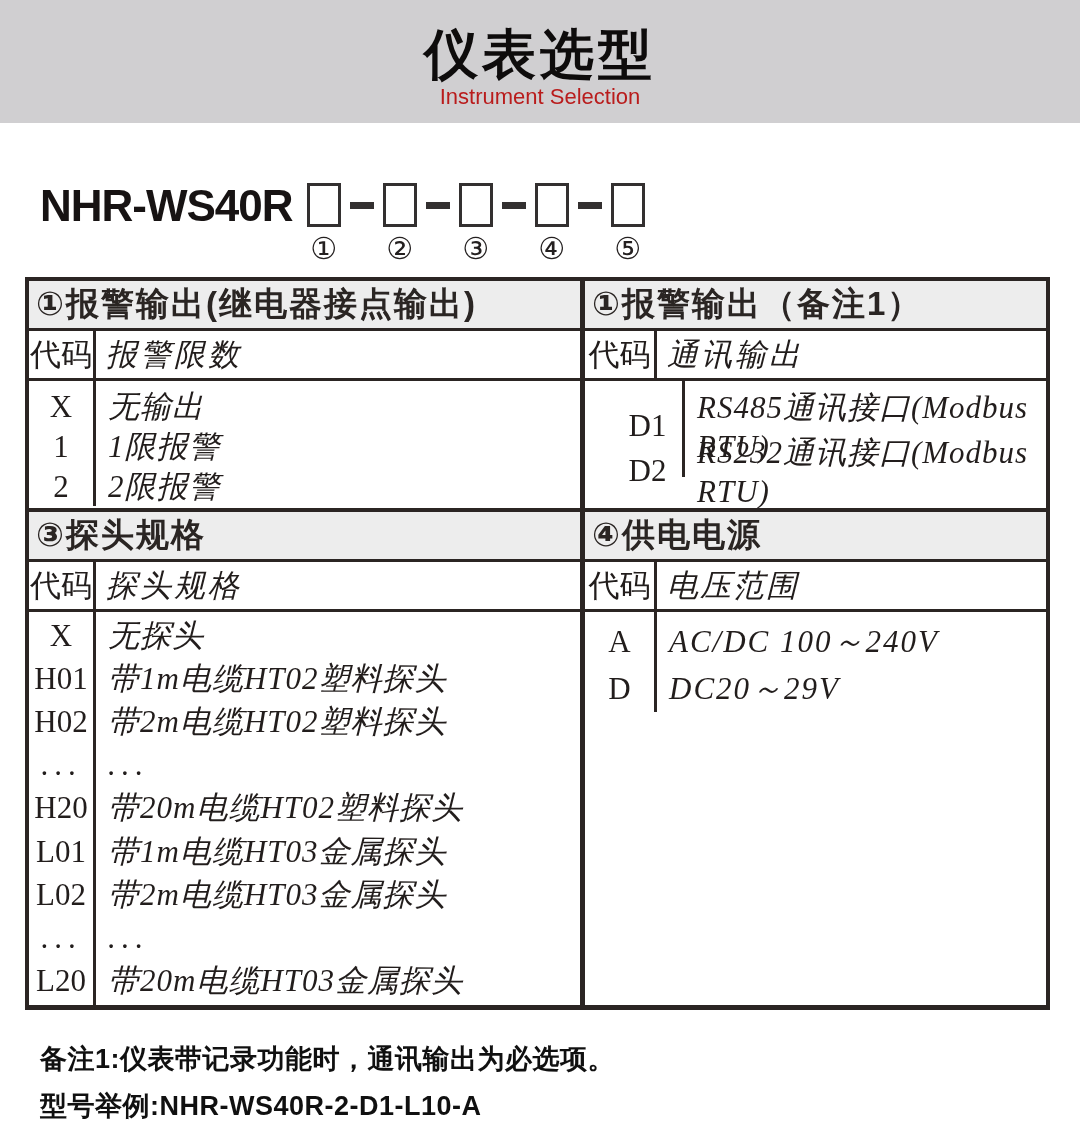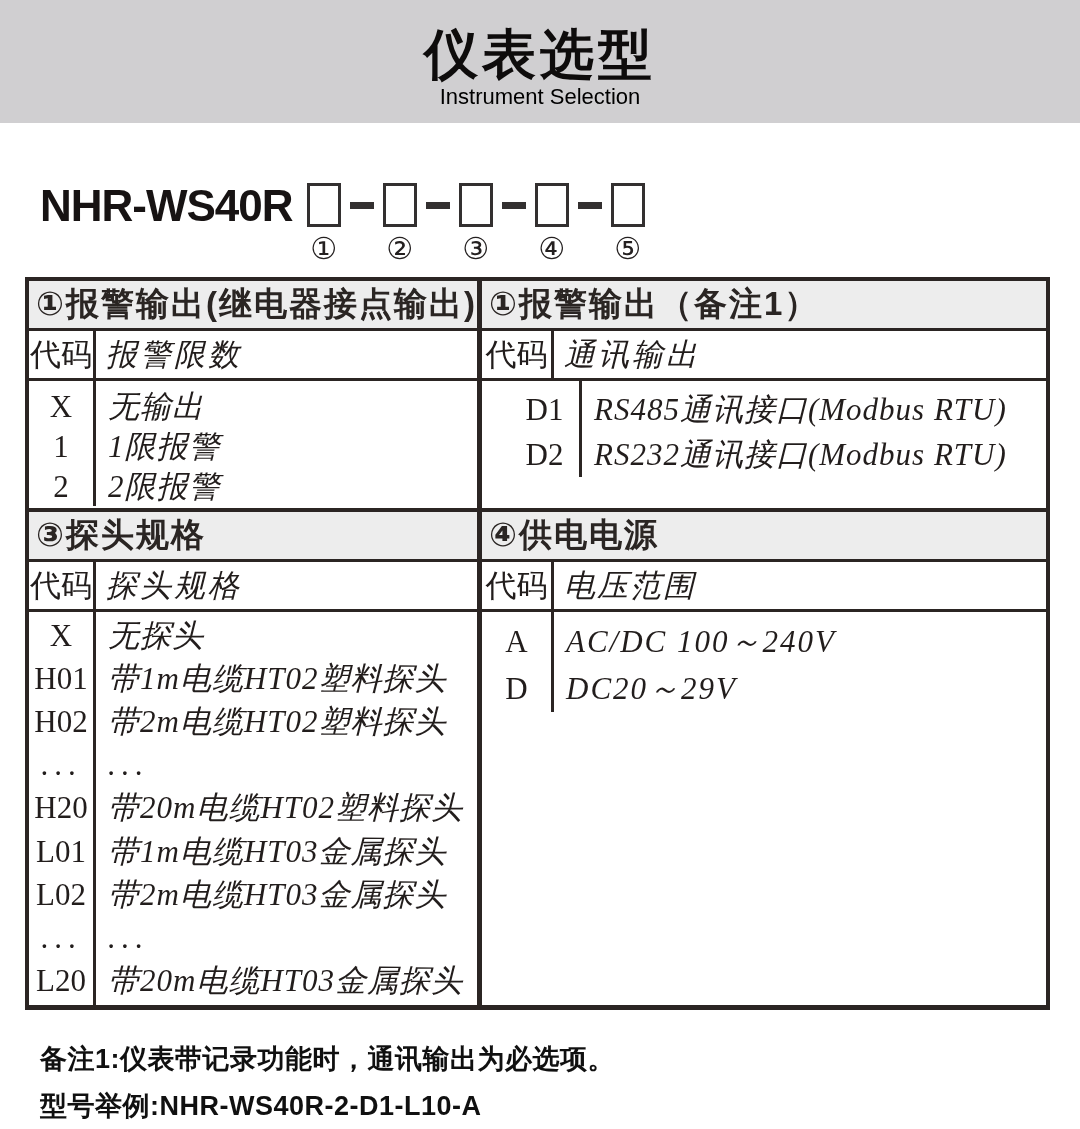--- a/index.html
+++ b/index.html
@@ -15,42 +15,42 @@
     font-family:"Liberation Serif","DejaVu Serif",serif;color:var(--text);
   }
   
   .band{height:123px;background:var(--band-bg);text-align:center;}
   .title{
     padding-top:24px;font-family:"Liberation Sans","DejaVu Sans",sans-serif;
     font-weight:700;font-size:54px;letter-spacing:4px;color:#0e0c0c;line-height:60px;
   }
   .subtitle{
     font-family:"Liberation Sans","DejaVu Sans",sans-serif;
-    font-size:22px;color:#000000;line-height:26px;
+    font-size:22px;color:#b91c1c;line-height:26px;
   }
   
   .model-row{margin:60px 0 0 40px;height:86px;display:flex;align-items:flex-start;}
   .model-prefix{
     font-family:"Liberation Sans","DejaVu Sans",sans-serif;font-weight:700;
     font-size:44px;line-height:46px;letter-spacing:-1px;margin-right:12px;color:#171313;
   }
   .unit{display:flex;flex-direction:column;align-items:center;width:38px;}
   .mbox{width:34px;height:44px;border:3px solid #333030;background:#fff;}
   .pos-num{
     margin-top:5px;font-family:"DejaVu Sans","Liberation Sans",sans-serif;
     font-size:30px;line-height:34px;color:#242020;
   }
   .dash{width:24px;height:7px;background:#333030;margin:19px 7px 0 7px;}
   
   .sel-table{
     margin:8px 0 0 25px;width:1025px;height:733px;display:flex;
     border:4px solid var(--border);border-bottom-width:5px;
   }
   .half{display:flex;flex-direction:column;}
-  .half.left{width:453px;border-right:5px solid var(--border);--codew:64px;}
+  .half.left{width:556px;border-right:5px solid var(--border);--codew:64px;}
   .half.right{flex:1;--codew:69px;}
   .section{display:flex;flex-direction:column;}
   .sec-top{height:231px;border-bottom:4px solid var(--border);}
   .sec-bottom{flex:1;}
   .sec-header{
     height:50px;background:var(--section-header-bg);border-bottom:3px solid var(--border);
     display:flex;align-items:center;padding-left:7px;
     font-family:"Liberation Sans","DejaVu Sans",sans-serif;font-weight:700;
     font-size:33px;letter-spacing:2px;color:#2a2523;
   }

